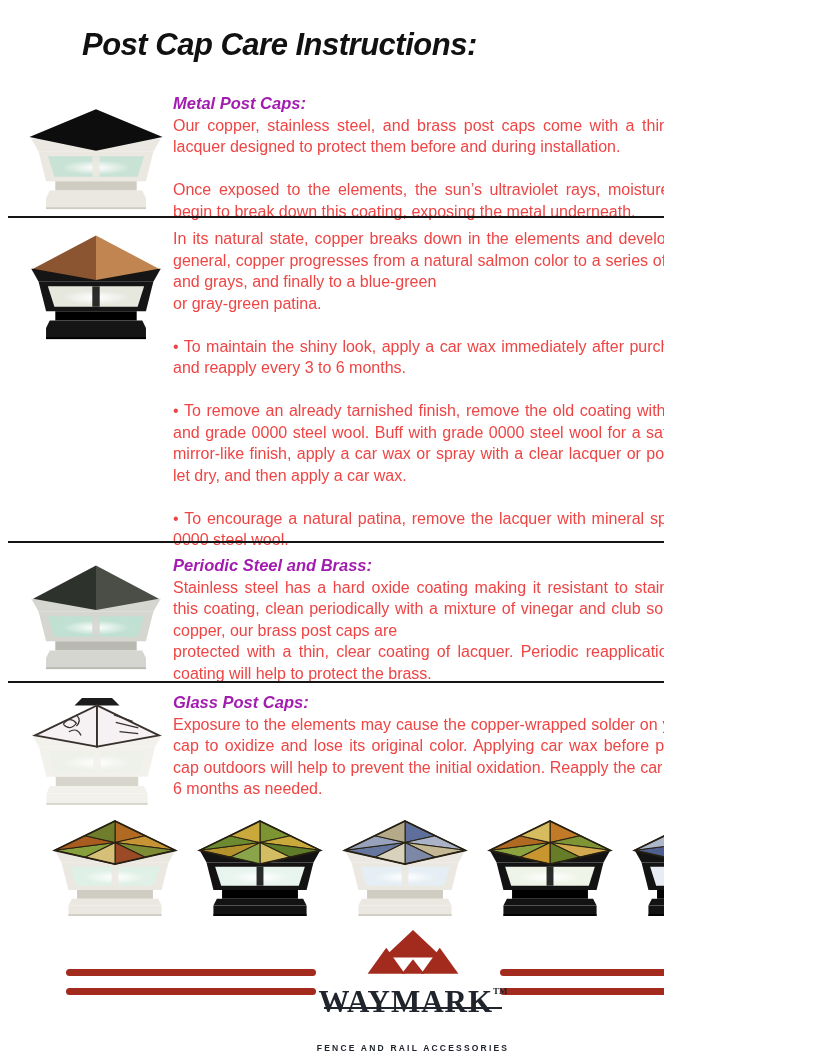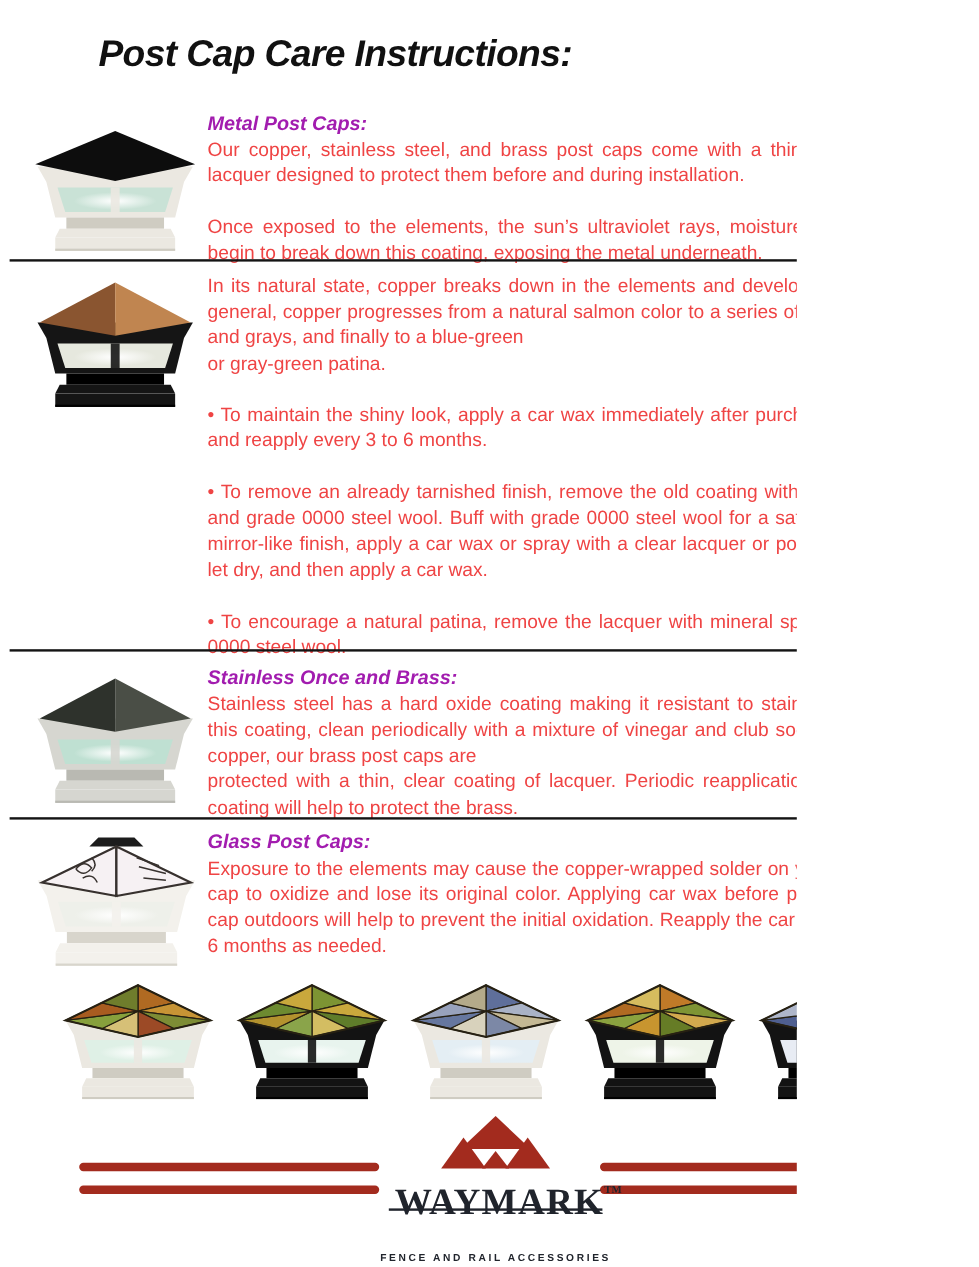--- a/index.html
+++ b/index.html
@@ -18,21 +18,21 @@
   .textcol p{
     margin:0 0 21.5px 0;font-size:16px;line-height:21.5px;text-align:justify;
     white-space:pre-line;color:#ef4444;
   }
   .textcol p:last-child{margin-bottom:0;}
   .divider{position:absolute;left:8px;width:782px;height:2px;background:#141414;}
   .capimg{position:absolute;}
   .capimg svg{width:100%;height:100%;display:block;}
   .bar{position:absolute;height:7px;border-radius:3.5px;}
   .brandname{
-    position:absolute;left:308px;top:976px;width:210px;text-align:right;
+    position:absolute;left:308px;top:976px;width:210px;text-align:center;
     font-family:"Liberation Serif",serif;font-weight:700;font-size:31px;line-height:30px;
     letter-spacing:1px;color:#20242c;white-space:nowrap;
   }
   .brandname sup{font-size:9px;letter-spacing:0;vertical-align:18px;}
   .tagline-rule{position:absolute;left:324px;top:1007px;width:178px;height:2px;background:#20242c;}
   .tagline{
     position:absolute;left:313px;top:1011px;width:200px;text-align:center;
     font-size:8.5px;font-weight:bold;letter-spacing:2.2px;color:#20242c;white-space:nowrap;margin-top:32px;
   }
   .mountain{position:absolute;left:363px;top:930px;width:100px;height:47px;}
@@ -116,21 +116,21 @@
         <polygon points="76,63 84,63 84,85 76,85" fill="#d6d6d0" opacity="0.9"></polygon>
         <polygon points="36,90 124,90 124,100 36,100" fill="#b9b9b2"></polygon>
         <polygon points="30,100 130,100 134,108 26,108" fill="#d6d6d0"></polygon>
         <rect x="26" y="108" width="108" height="12" fill="#d6d6d0"></rect>
         <rect x="26" y="118" width="108" height="2" fill="#b9b9b2"></rect>
         <polygon points="80,8 80,56 12,44" fill="#2e322c"></polygon>
         <polygon points="80,8 148,44 80,56" fill="#4a4e46"></polygon>
       </svg>
     </div>
   <div class="textcol" style="top:555px">
-    <h2>Stainless Once and Brass:</h2>
+    <h2>Periodic Steel and Brass:</h2>
     <p>Stainless steel has a hard oxide coating making it resistant to stains. To maintain this coating, clean periodically with a mixture of vinegar and club soda. As with the copper, our brass post caps are
 protected with a thin, clear coating of lacquer. Periodic reapplication of this clear coating will help to protect the brass.</p>
   </div>
   <div class="divider" style="top:681px"></div>
 
   <div class="capimg" style="left:22px;top:688px;width:150px;height:123px">
       <svg viewBox="0 0 160 122" xmlns="http://www.w3.org/2000/svg">
         <defs>
           <radialGradient id="glassgrad3" cx="50%" cy="55%" r="65%">
             <stop offset="0%" stop-color="#ffffff"></stop>

